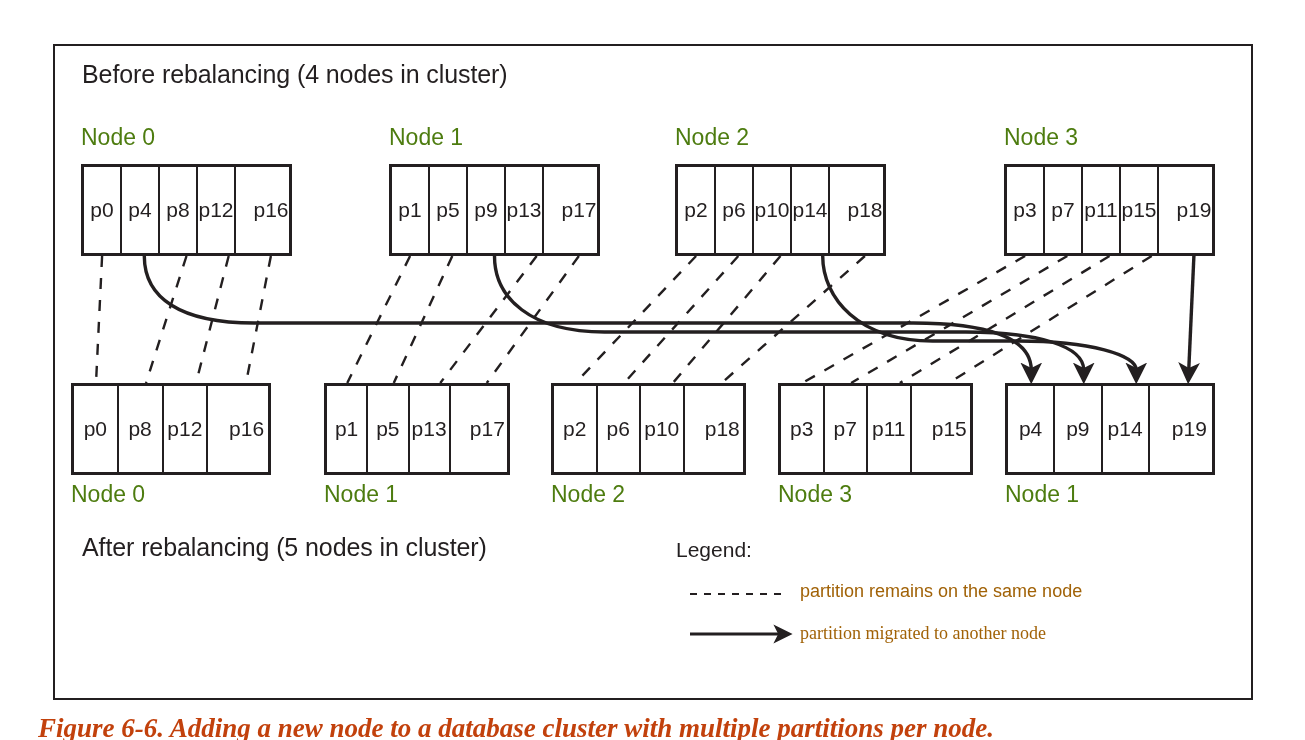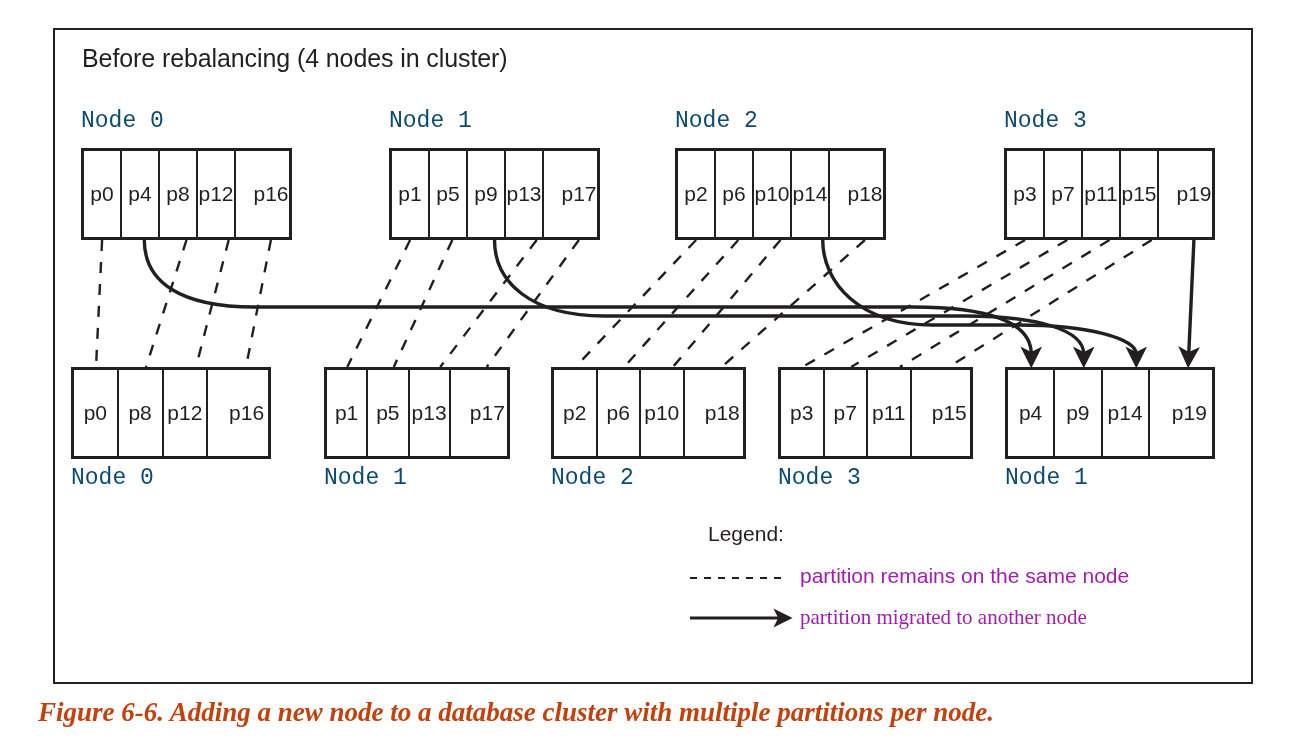--- a/index.html
+++ b/index.html
@@ -11,21 +11,21 @@
     width: 1305px;
     height: 740px;
     font-family: "Liberation Sans", sans-serif;
     color: #000000;
     overflow: hidden;
     position: relative;
   }
 
   #stage {
     position: absolute;
-    left: 0; top: 0;
+    left: 0; top: 16px;
     width: 1305px;
     height: 612px;
   }
 
   
   .figure-frame {
     position: absolute;
     left: 53px;
     top: 28px;
     width: 1200px;
@@ -46,22 +46,21 @@
   }
   #heading-before { left: 82px; top: 44px; }
   #heading-after  { left: 82px; top: 517px; }
 
   
   .node-label {
     position: absolute;
     font-size: 23px;
     line-height: 27px;
     white-space: nowrap;
-    color: #0c4a6e;
-    font-family: Liberation Mono, monospace;
+    color: #4d7c0f;
   }
 
   
   .node-box {
     position: absolute;
     height: 92px;
     border: 3px solid #231f20;
     box-sizing: border-box;
     background: #ffffff;
     display: flex;
@@ -82,27 +81,26 @@
 
   
   .legend-title {
     position: absolute;
     left: 676px;
     top: 521px;
     font-size: 21px;
     line-height: 25px;
     color: #231f20;
     white-space: nowrap;
-    margin-left: 32px;
   }
   .legend-row-text {
     position: absolute;
-    font-size: 21px;
+    font-size: 18px;
     line-height: 25px;
-    color: #a21caf;
+    color: #a16207;
     white-space: nowrap;
   }
   #legend-text-dashed { left: 800px; top: 563px; }
   #legend-text-solid  { left: 800px; top: 605px; font-family: Liberation Serif, serif; }
 
   
   .figure-caption {
     position: absolute;
     left: 38px;
     top: 696px;
@@ -127,20 +125,21 @@
 </style>
 </head>
 <body>
 
 <div id="stage">
 
   <div class="figure-frame"></div>
 
   <div class="section-heading" id="heading-before">Before rebalancing (4 nodes in cluster)</div>
 
+  <div class="section-heading" id="heading-after">After rebalancing (5 nodes in cluster)</div>
 
   <div id="nodes-layer">
       <div class="node-label" style="left: 81px; top: 108px;">Node 0</div>
       <div class="node-box" style="left: 81px; top: 148px; width: 211px; height: 92px;">
         <div class="cell">p0</div>
         <div class="cell">p4</div>
         <div class="cell">p8</div>
         <div class="cell">p12</div>
         <div class="cell">p16</div>
       </div>

